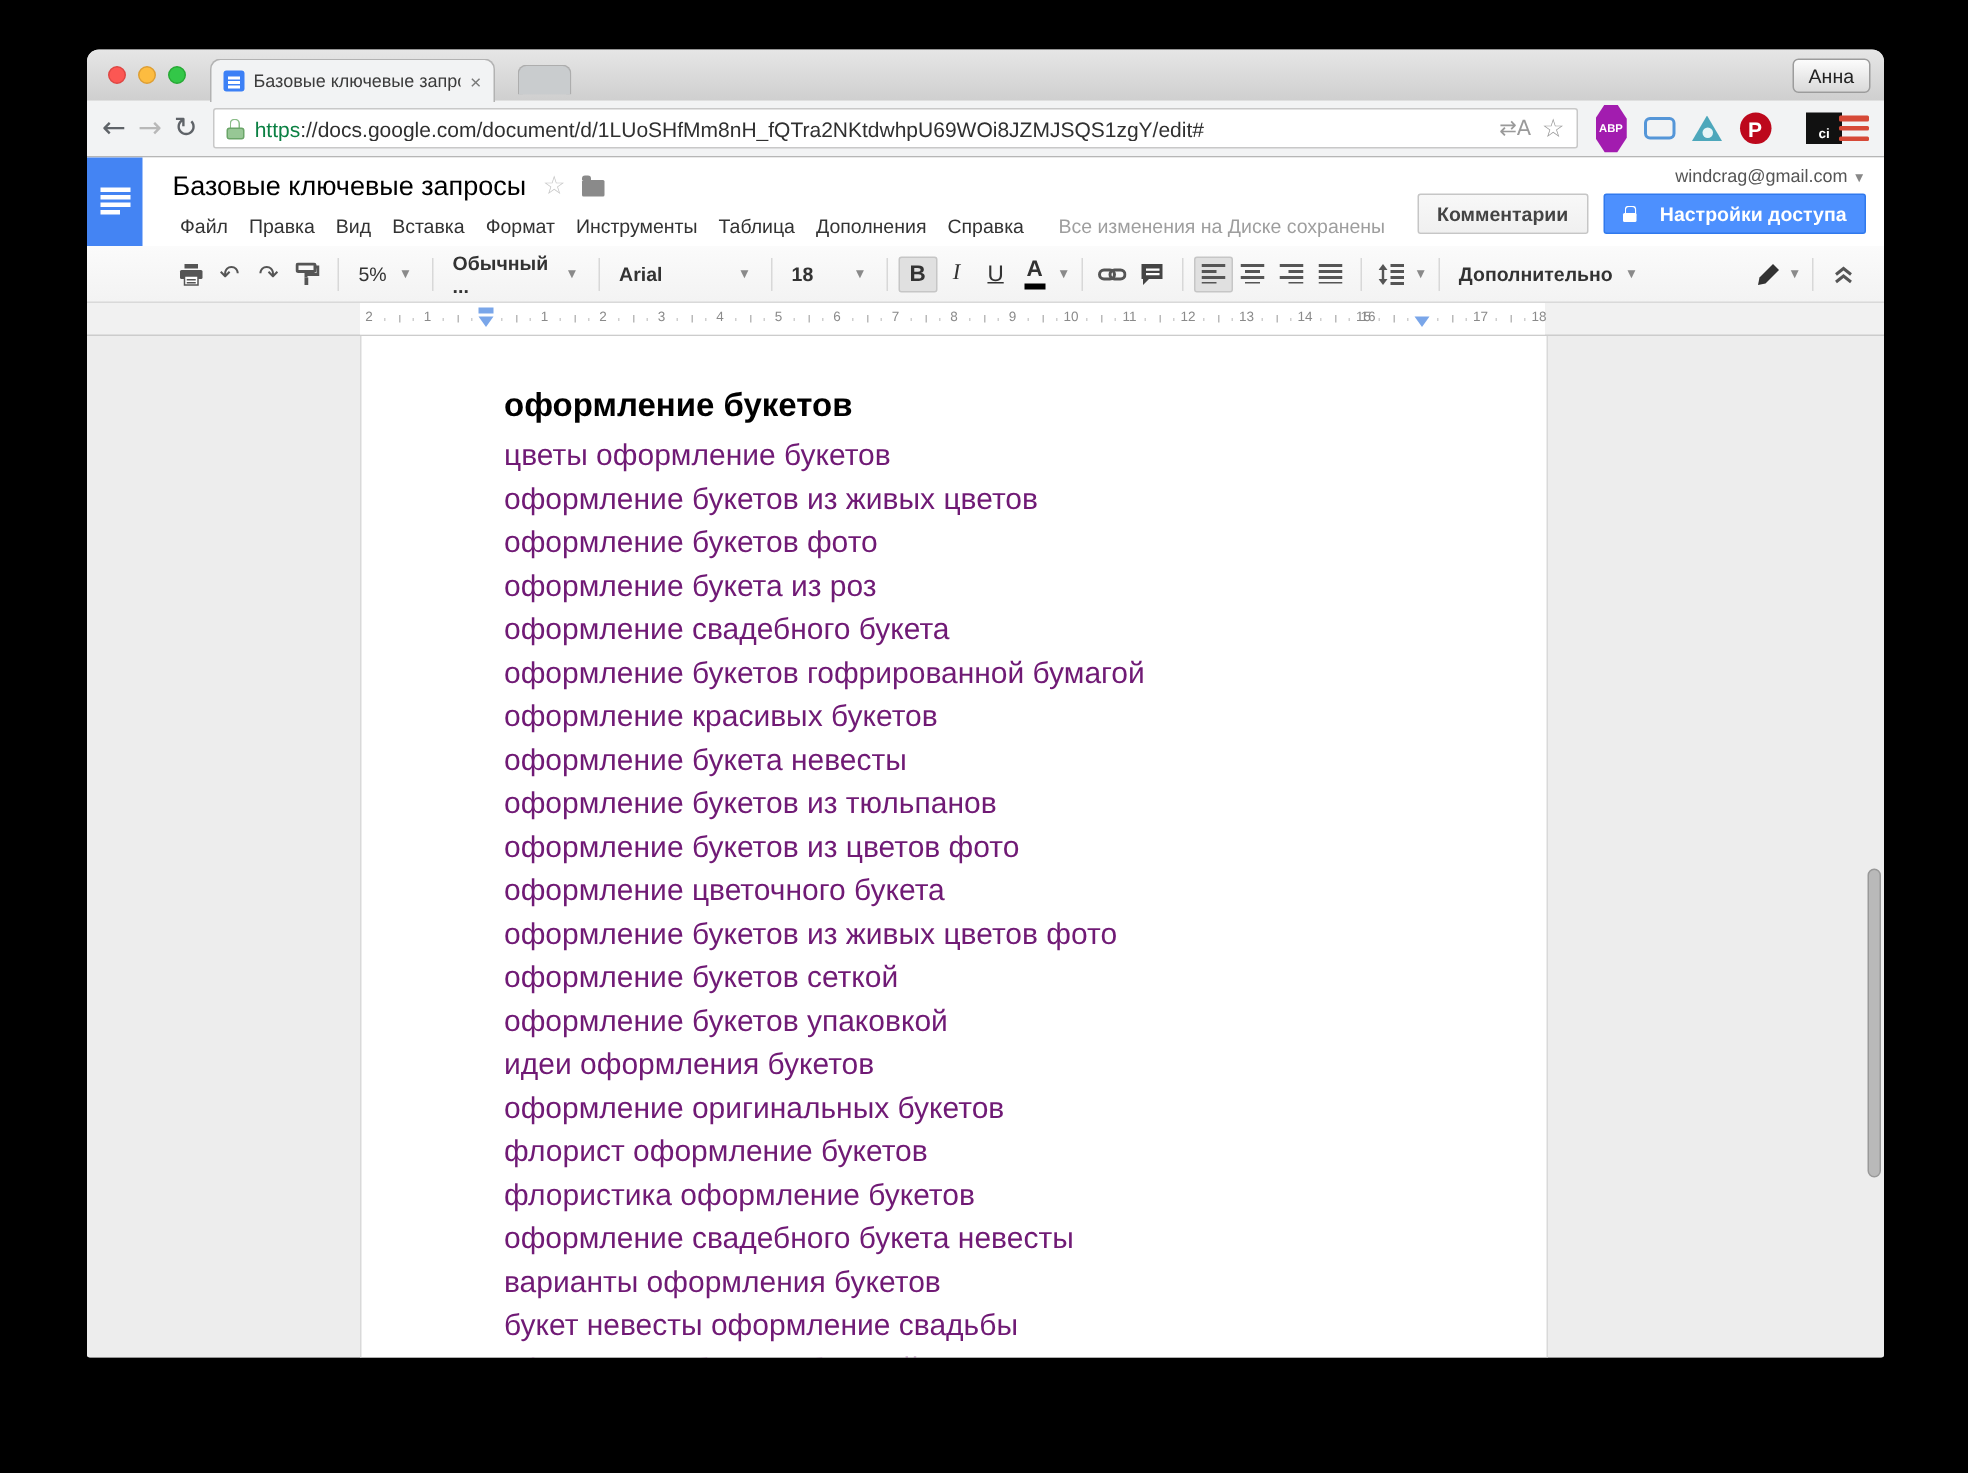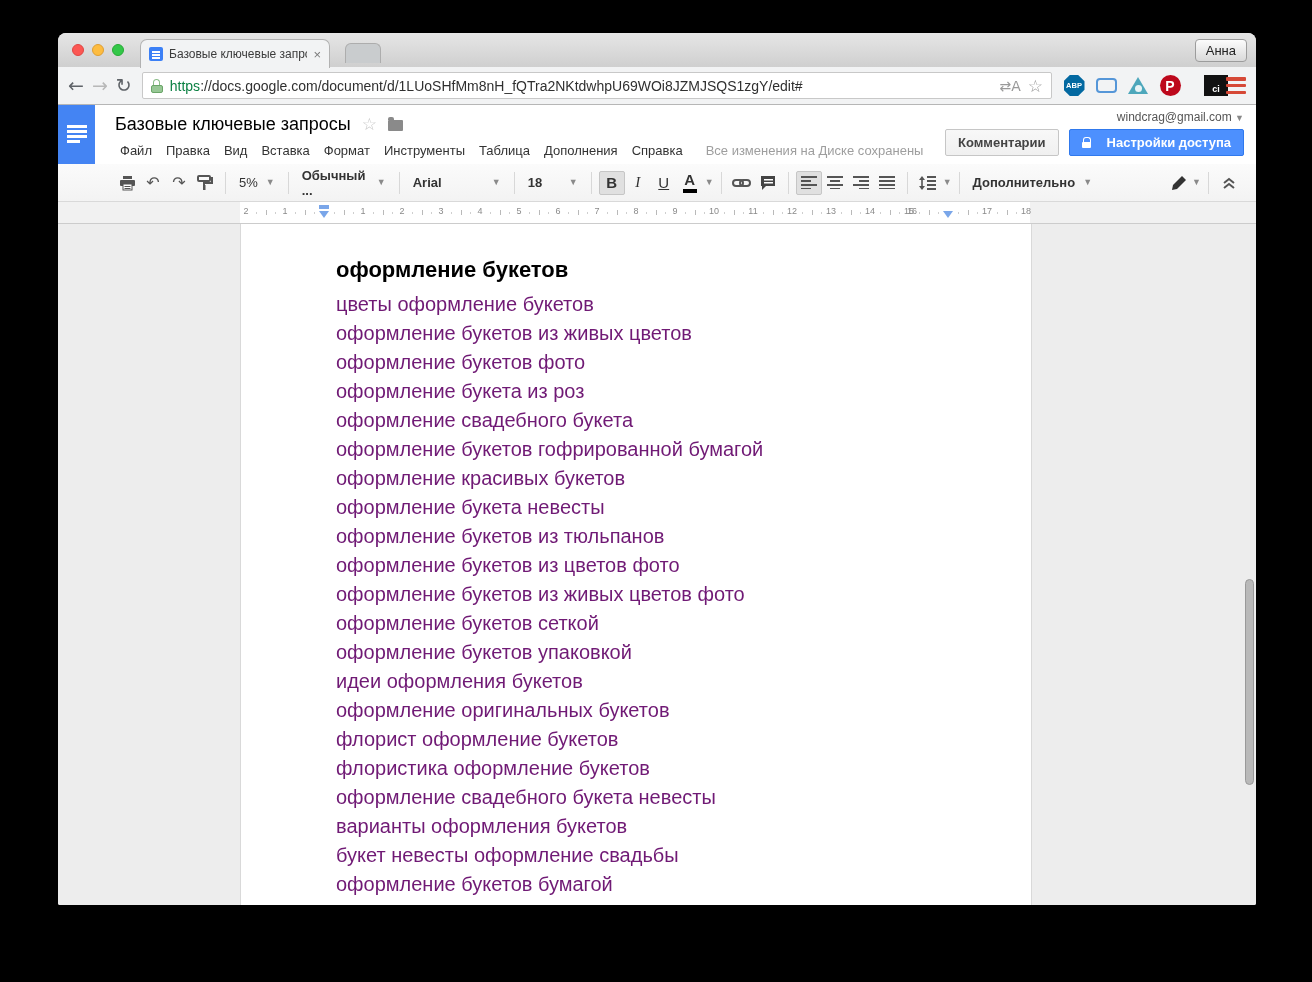--- a/index.html
+++ b/index.html
@@ -46,21 +46,21 @@
   .nav-glyph.disabled { color:#b8b8b8; }
   .urlbar { flex:1; height:27px; background:#fff; border:1px solid #c8c8c8; border-radius:2px;
             display:flex; align-items:center; padding:0 8px; gap:7px; margin:0 2px; overflow:hidden; }
   .lock { flex:none; width:12px; height:14px; position:relative; }
   .lock .body { position:absolute; left:0; bottom:0; width:12px; height:8px; background:#97c795; border:1px solid #6aa568; border-radius:2px; }
   .lock .shackle { position:absolute; left:2.5px; top:0; width:7px; height:8px; border:1.5px solid #8bbd89; border-bottom:none; border-radius:4px 4px 0 0; }
   .url-text { flex:1; font-size:14px; color:#303030; white-space:nowrap; overflow:hidden; }
   .url-text .scheme { color:#0b8043; }
   .url-icon { flex:none; font-size:14px; color:#9a9a9a; font-family:"DejaVu Sans",sans-serif; }
   .ext { width:24px; height:24px; display:flex; align-items:center; justify-content:center; flex:none; }
-  .abp-badge { width:21px; height:21px; background:#0369a1; color:#fff; font-size:7.5px; font-weight:bold;
+  .abp-badge { width:21px; height:32px; background:#a21caf; color:#fff; font-size:7.5px; font-weight:bold;
                display:flex; align-items:center; justify-content:center;
                clip-path:polygon(30% 0,70% 0,100% 30%,100% 70%,70% 100%,30% 100%,0 70%,0 30%); }
   .shot-badge { width:21px; height:15px; border:2.5px solid #5596d8; border-radius:4px; }
   .teal-badge { width:20px; height:17px; background:#4da7bb; clip-path:polygon(50% 0,100% 100%,0 100%);
                 position:relative; }
   .teal-badge i { position:absolute; left:6.5px; top:8px; width:7px; height:7px; background:#e8f4f6; border-radius:50%; }
   .pin-badge { width:21px; height:21px; background:#bd081c; color:#fff; border-radius:50%;
                font-size:14px; font-weight:bold; display:flex; align-items:center; justify-content:center; }
   .ci-badge { width:39px; height:21px; background:#111; color:#fff; font-size:9px; font-weight:bold;
               display:flex; align-items:flex-end; justify-content:flex-end; padding:2px 8px;margin-left:28px; }
@@ -472,20 +472,21 @@
           <div class="doc-line">цветы оформление букетов</div>
           <div class="doc-line">оформление букетов из живых цветов</div>
           <div class="doc-line">оформление букетов фото</div>
           <div class="doc-line">оформление букета из роз</div>
           <div class="doc-line">оформление свадебного букета</div>
           <div class="doc-line">оформление букетов гофрированной бумагой</div>
           <div class="doc-line">оформление красивых букетов</div>
           <div class="doc-line">оформление букета невесты</div>
           <div class="doc-line">оформление букетов из тюльпанов</div>
           <div class="doc-line">оформление букетов из цветов фото</div>
+          <div class="doc-line">оформление цветочного букета</div>
           <div class="doc-line">оформление букетов из живых цветов фото</div>
           <div class="doc-line">оформление букетов сеткой</div>
           <div class="doc-line">оформление букетов упаковкой</div>
           <div class="doc-line">идеи оформления букетов</div>
           <div class="doc-line">оформление оригинальных букетов</div>
           <div class="doc-line">флорист оформление букетов</div>
           <div class="doc-line">флористика оформление букетов</div>
           <div class="doc-line">оформление свадебного букета невесты</div>
           <div class="doc-line">варианты оформления букетов</div>
           <div class="doc-line">букет невесты оформление свадьбы</div>

